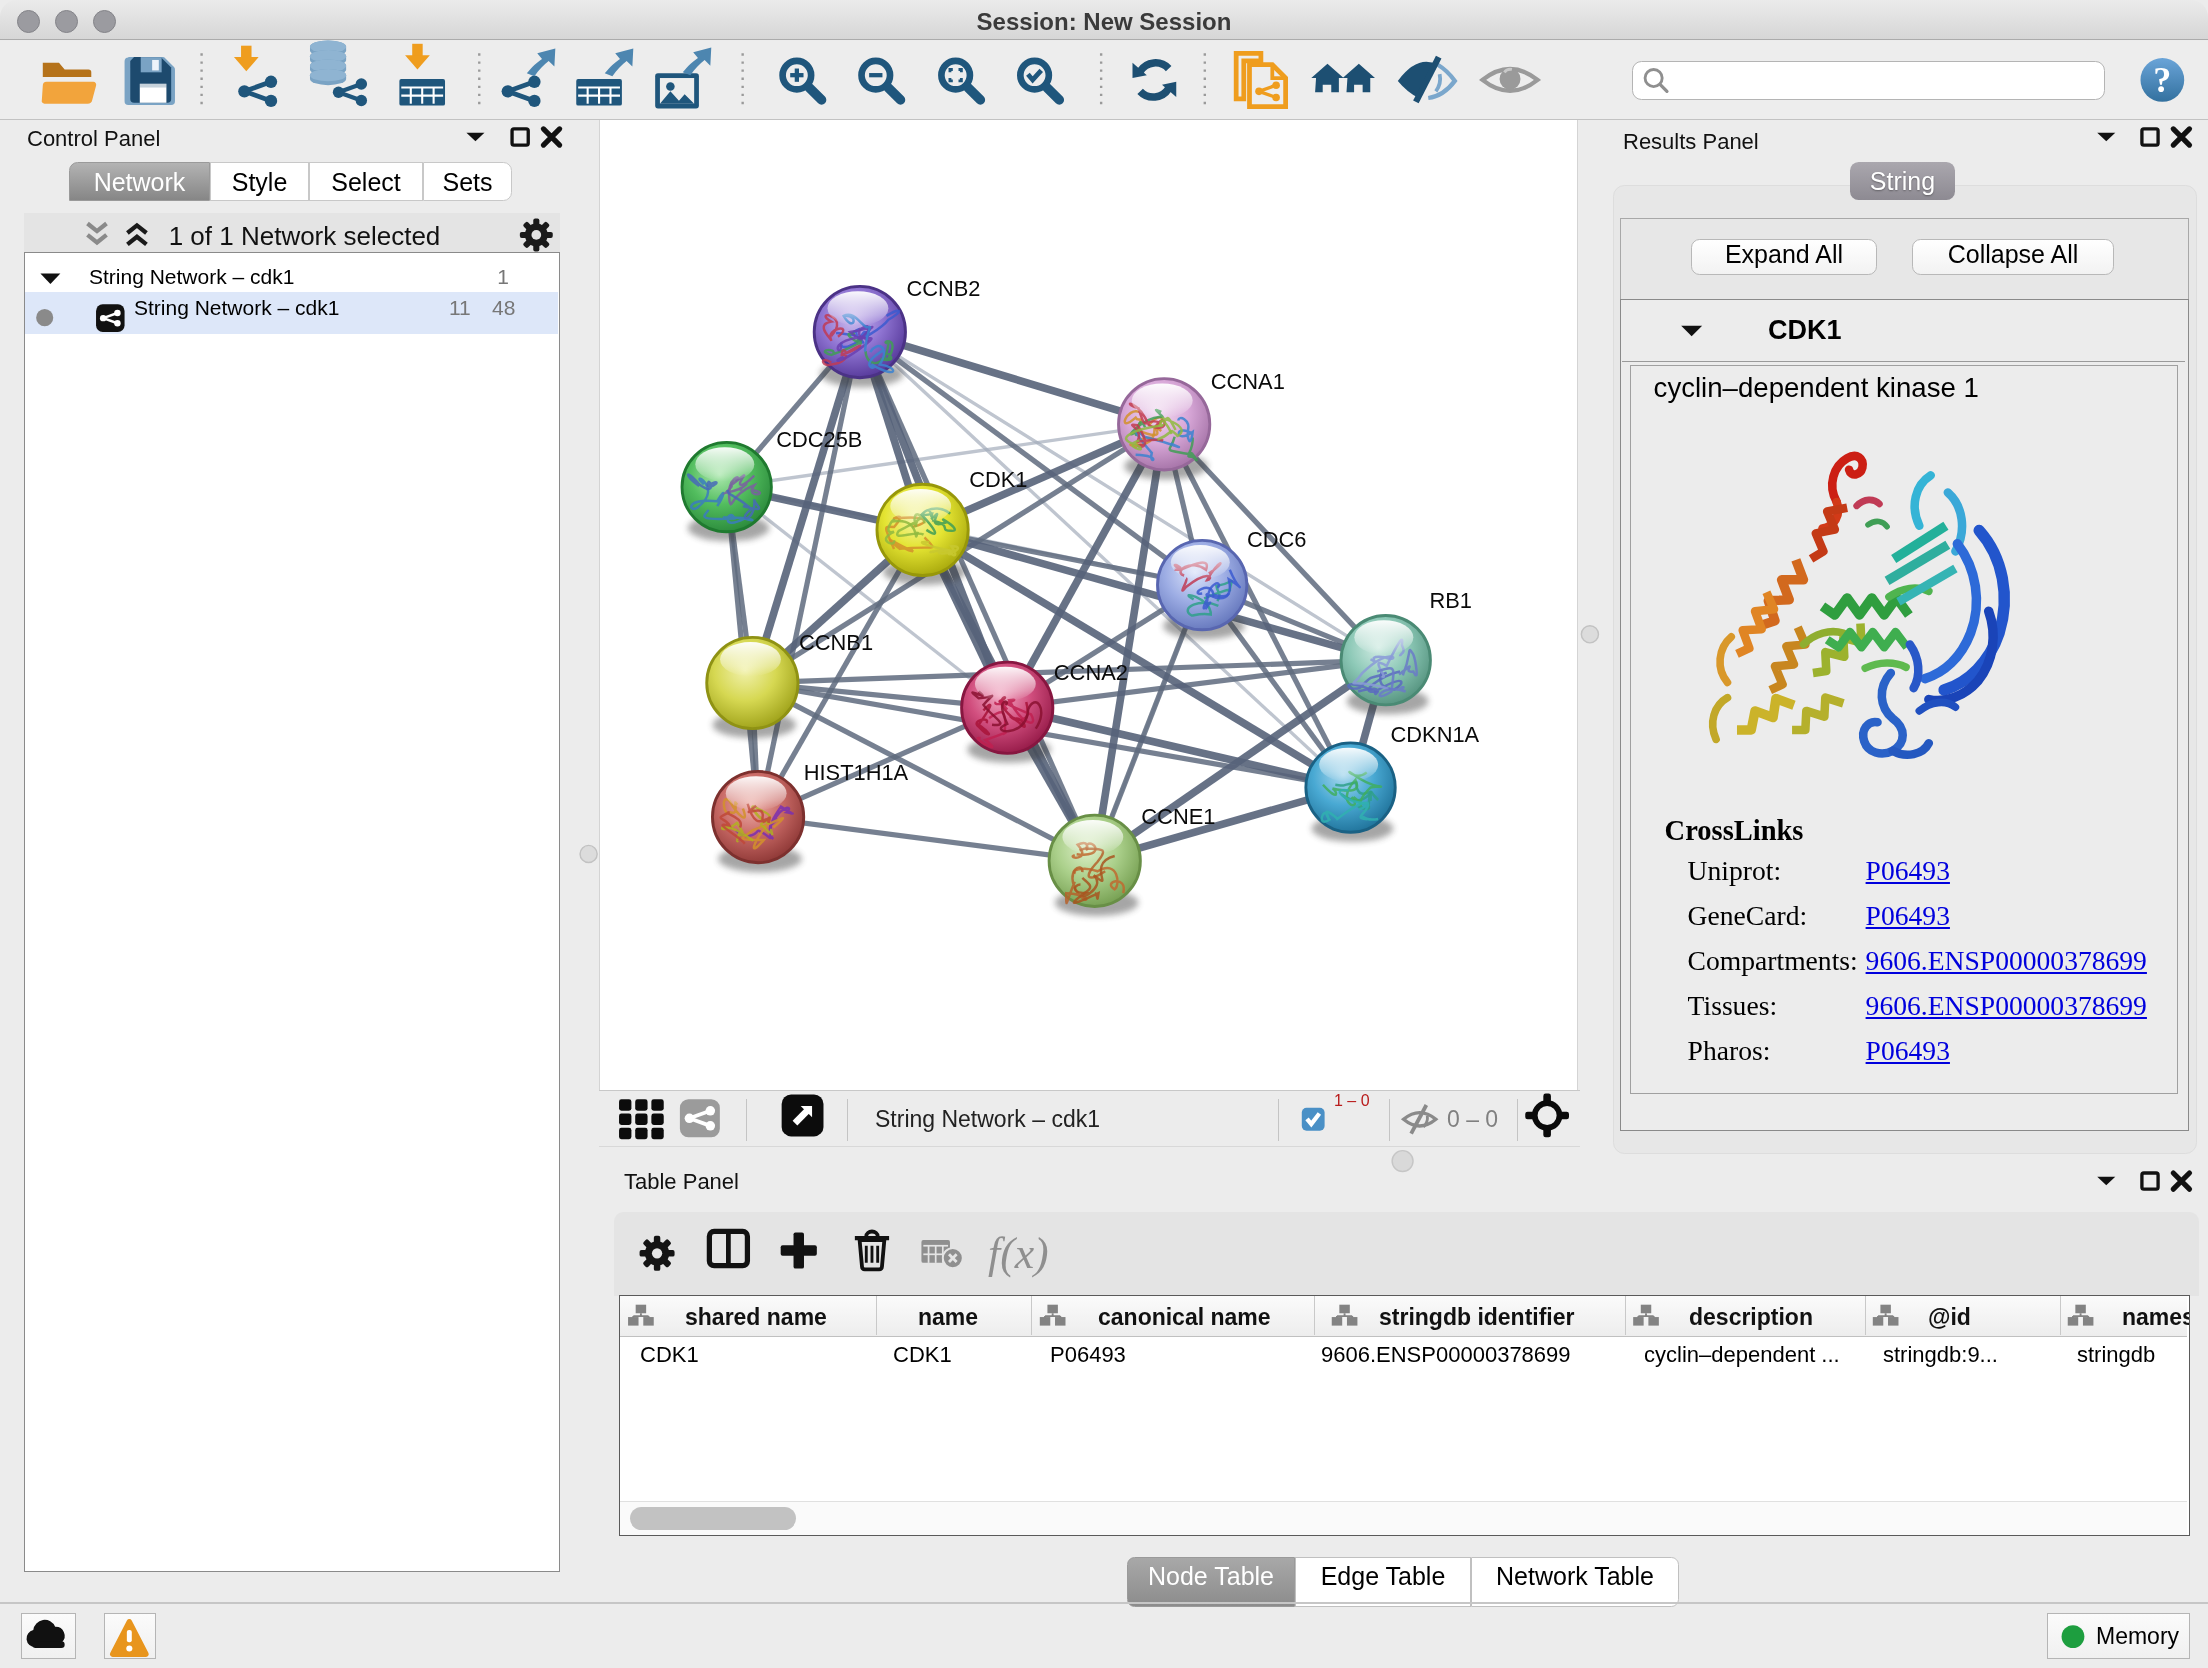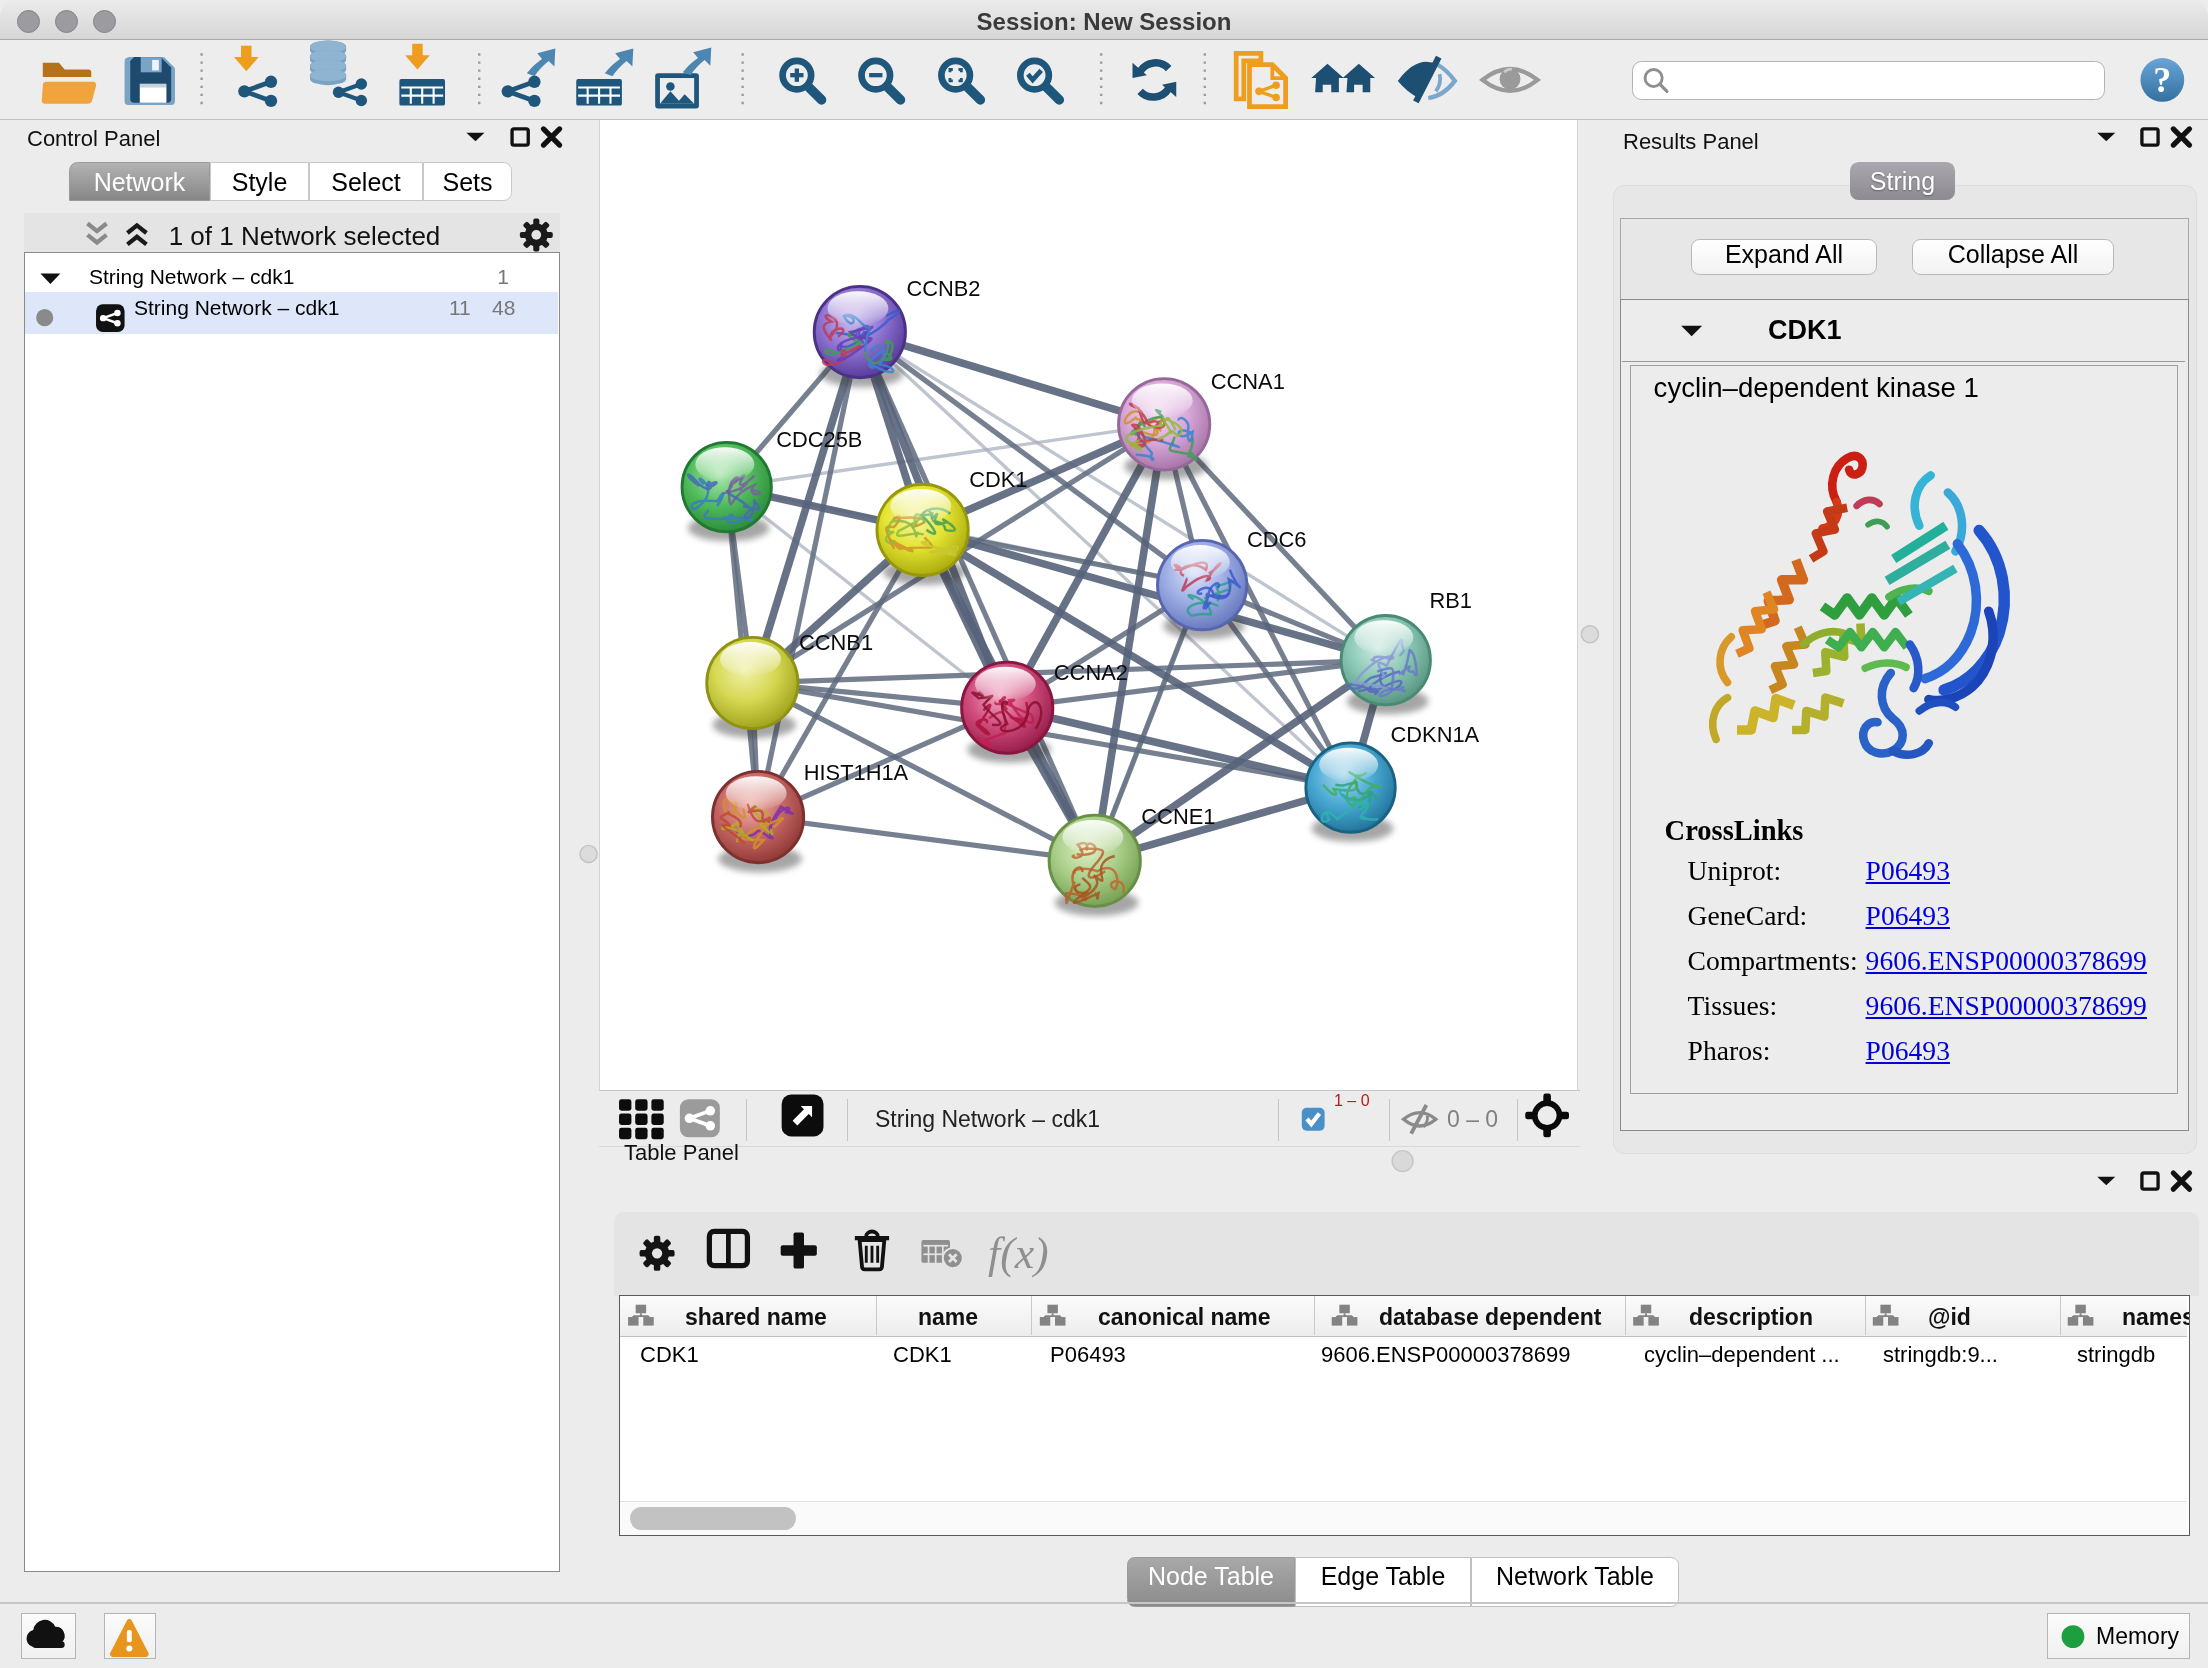--- a/index.html
+++ b/index.html
@@ -368,35 +368,35 @@
       <div class="serif xlink" style="position:absolute;left:235px;top:482px;font-size:27.6px;line-height:45px">
         <div>P06493</div>
           <div>P06493</div>
           <div>9606.ENSP00000378699</div>
           <div>9606.ENSP00000378699</div>
           <div>P06493</div>
       </div>
     </div>
   </div>
 
-  <div class="paneltitle abs" style="left:624px;top:1140px">Table Panel</div>
+  <div class="paneltitle abs" style="left:624px;top:1169px">Table Panel</div>
   <div id="tp-toolbar" class="abs"></div>
   <div id="tbl" class="abs">
     <div id="tblhdr">
       <div class="th" style="left:0;width:257px">
           <span class="thlab" style="left:65px">shared name</span>
         </div>
       <div class="th" style="left:257px;width:155px">
           <span class="thlab" style="left:41px">name</span>
         </div>
       <div class="th" style="left:412px;width:283px">
           <span class="thlab" style="left:66px">canonical name</span>
         </div>
       <div class="th" style="left:695px;width:311px">
-          <span class="thlab" style="left:64px">database dependent</span>
+          <span class="thlab" style="left:64px">stringdb identifier</span>
         </div>
       <div class="th" style="left:1006px;width:240px">
           <span class="thlab" style="left:63px">description</span>
         </div>
       <div class="th" style="left:1246px;width:195px">
           <span class="thlab" style="left:62px">@id</span>
         </div>
       <div class="th" style="left:1441px;width:126px;border-right:none">
           <span class="thlab" style="left:61px">namespace</span>
         </div>

